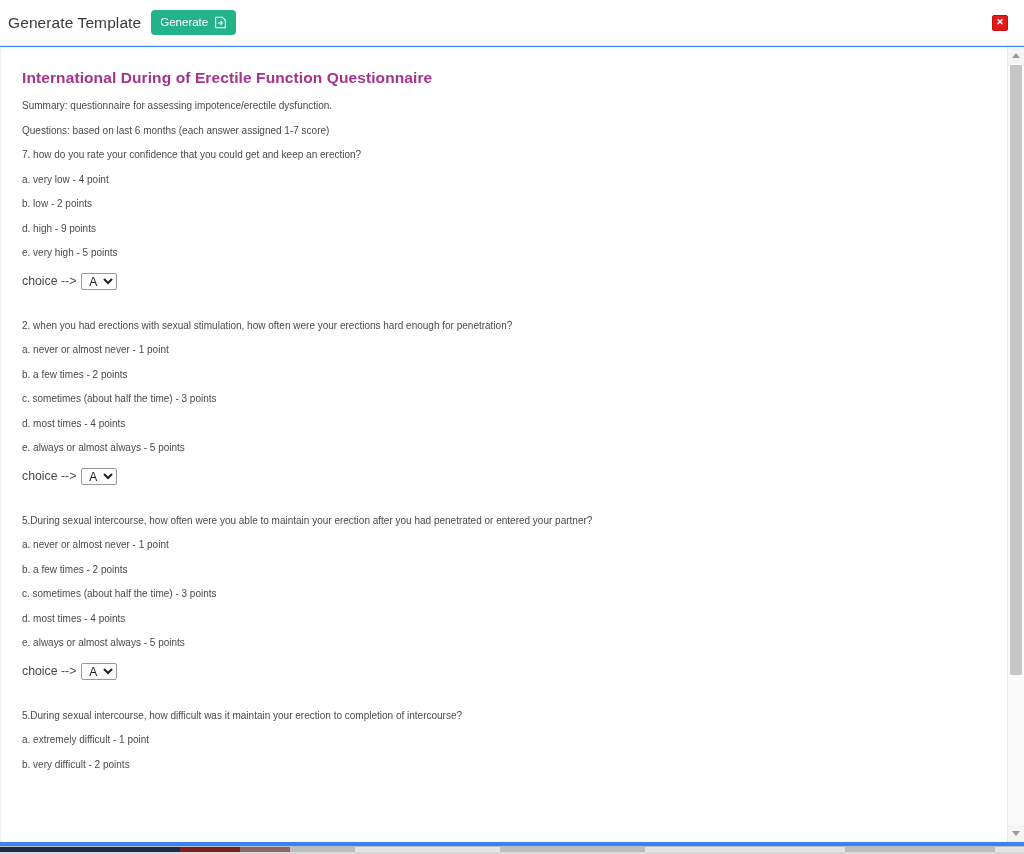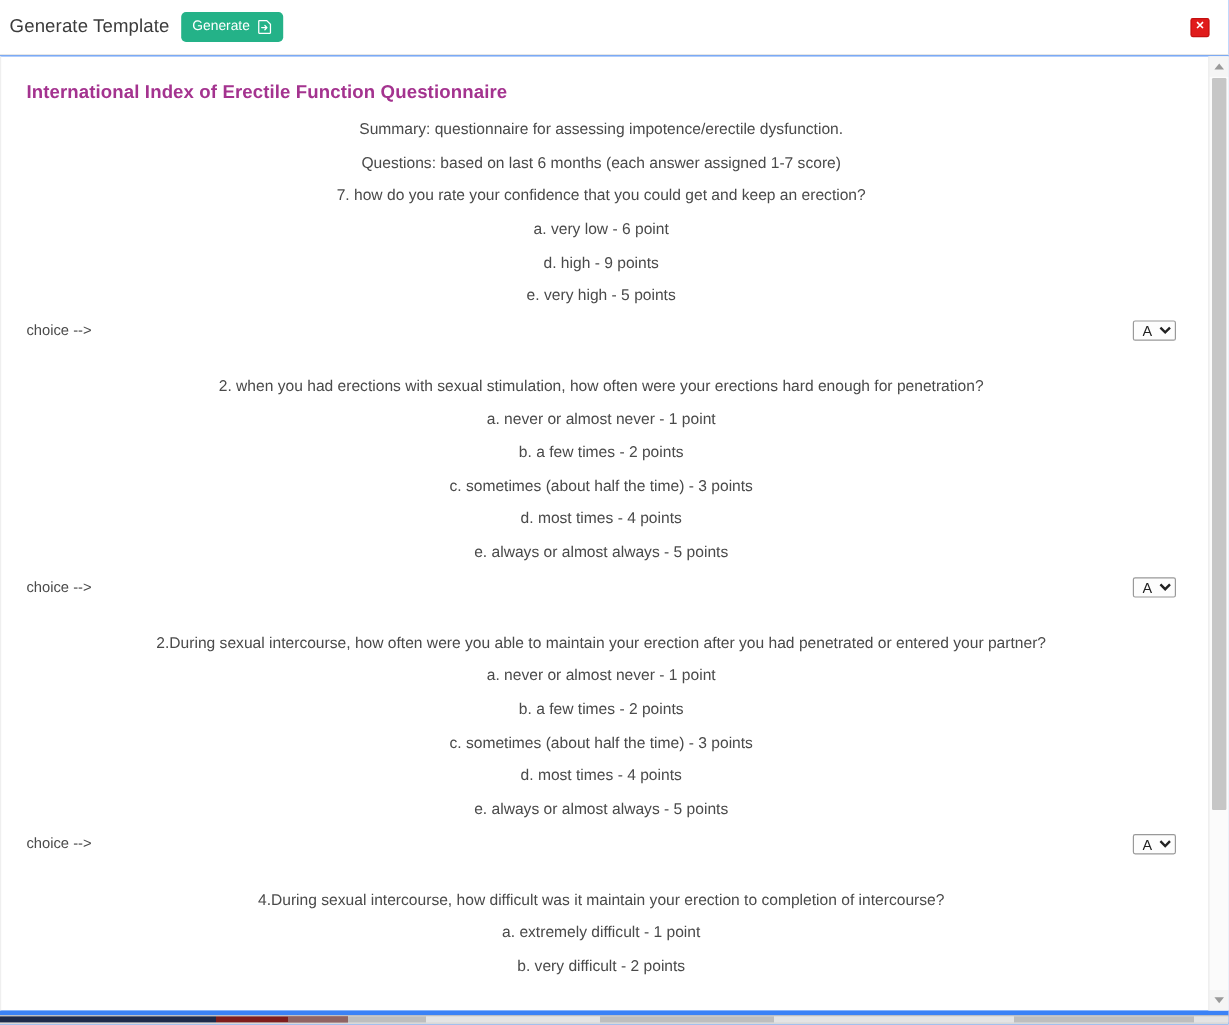--- a/index.html
+++ b/index.html
@@ -101,40 +101,38 @@
 
   .doc-title {
     color: #a4338f;
     font-size: 15.5px;
     font-weight: bold;
     margin: 10px 0 14px 1px;
     letter-spacing: 0.1px;
   }
 
   .line {
-    font-size: 13px;
+    font-size: 10px;
     color: #4a4a4a;
     margin: 0 0 14px 1px;
     line-height: 1.05;
     white-space: nowrap;
-    text-align: center;
   }
 
   .q-block { margin-bottom: 0; }
   .q-block .q-text { margin-bottom: 14px; }
   .q-gap { height: 17px; }
 
   .choice-row {
     display: flex;
     align-items: center;
     font-size: 12.3px;
     color: #4a4a4a;
     margin: 0 0 14px 1px;
     gap: 5px;
-    justify-content: space-between;
   }
   .choice-select {
     font-family: "Liberation Sans", sans-serif;
     font-size: 12px;
     color: #222;
     border: 1px solid #999;
     background: #fdfdfd;
     border-radius: 2px;
     padding: 0 2px 0 3px;
     height: 17px;
@@ -249,30 +247,31 @@
     <div class="header-spacer"></div>
 
     <div class="close-btn">
       <span class="x-mark">✕</span>
     </div>
   </div>
 
   <div class="content-frame">
     <div class="doc">
 
-      <div class="doc-title">International Index of Erectile Function Questionnaire</div>
+      <div class="doc-title">International During of Erectile Function Questionnaire</div>
 
       <div class="line">Summary: questionnaire for assessing impotence/erectile dysfunction.</div>
 
       <div class="line">Questions: based on last 6 months (each answer assigned 1-7 score)</div>
 
       <div id="questions-container">
           <div class="q-block">
             <div class="line q-text">7. how do you rate your confidence that you could get and keep an erection?</div>
-            <div class="line">a. very low - 6 point</div>
+            <div class="line">a. very low - 4 point</div>
+            <div class="line">b. low - 2 points</div>
             <div class="line">d. high - 9 points</div>
             <div class="line">e. very high - 5 points</div>
             <div class="choice-row">
               <span>choice --&gt;</span>
               <select class="choice-select"><option>A</option><option>B</option><option>C</option><option>D</option><option>E</option></select>
             </div>
           </div>
           <div class="q-gap"></div>
           <div class="q-block">
             <div class="line q-text">2. when you had erections with sexual stimulation, how often were your erections hard enough for penetration?</div>
@@ -281,34 +280,34 @@
             <div class="line">c. sometimes (about half the time) - 3 points</div>
             <div class="line">d. most times - 4 points</div>
             <div class="line">e. always or almost always - 5 points</div>
             <div class="choice-row">
               <span>choice --&gt;</span>
               <select class="choice-select"><option>A</option><option>B</option><option>C</option><option>D</option><option>E</option></select>
             </div>
           </div>
           <div class="q-gap"></div>
           <div class="q-block">
-            <div class="line q-text">2.During sexual intercourse, how often were you able to maintain your erection after you had penetrated or entered your partner?</div>
+            <div class="line q-text">5.During sexual intercourse, how often were you able to maintain your erection after you had penetrated or entered your partner?</div>
             <div class="line">a. never or almost never - 1 point</div>
             <div class="line">b. a few times - 2 points</div>
             <div class="line">c. sometimes (about half the time) - 3 points</div>
             <div class="line">d. most times - 4 points</div>
             <div class="line">e. always or almost always - 5 points</div>
             <div class="choice-row">
               <span>choice --&gt;</span>
               <select class="choice-select"><option>A</option><option>B</option><option>C</option><option>D</option><option>E</option></select>
             </div>
           </div>
           <div class="q-gap"></div>
           <div class="q-block">
-            <div class="line q-text">4.During sexual intercourse, how difficult was it maintain your erection to completion of intercourse?</div>
+            <div class="line q-text">5.During sexual intercourse, how difficult was it maintain your erection to completion of intercourse?</div>
             <div class="line">a. extremely difficult - 1 point</div>
             <div class="line">b. very difficult - 2 points</div>
           </div>
         </div>
 
     </div>
   </div>
 
   <div class="scrollbar">
     <div class="sb-btn up">

